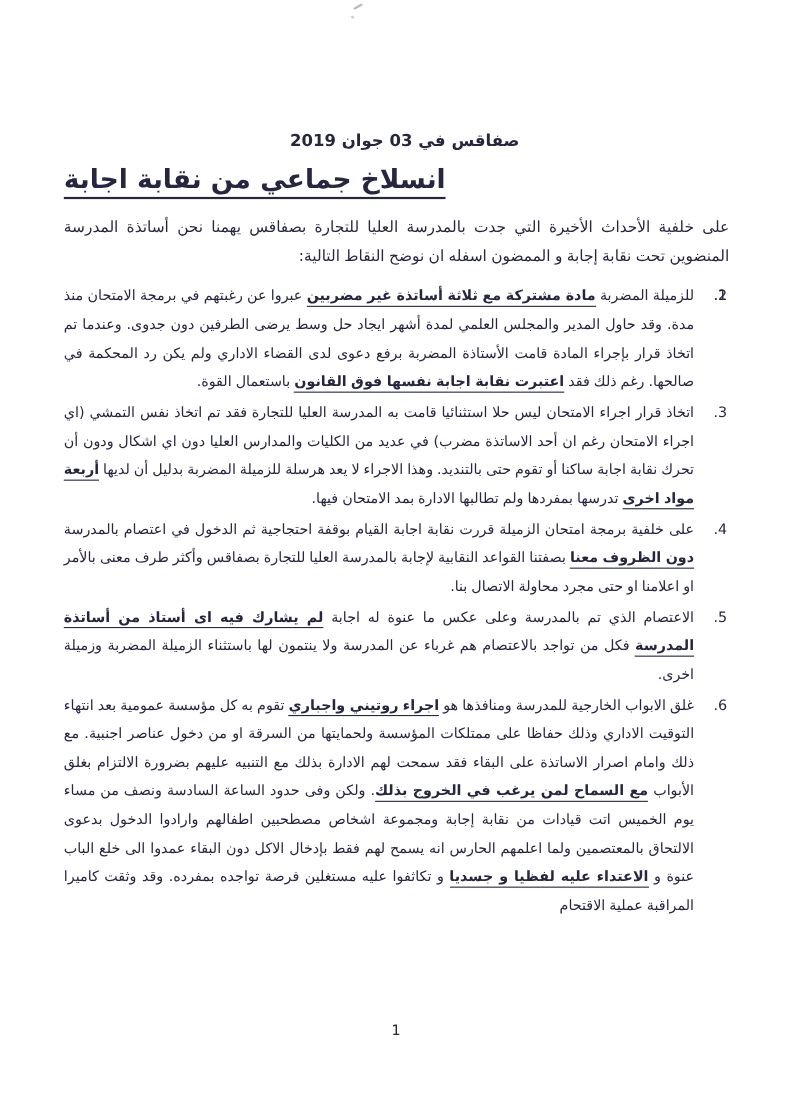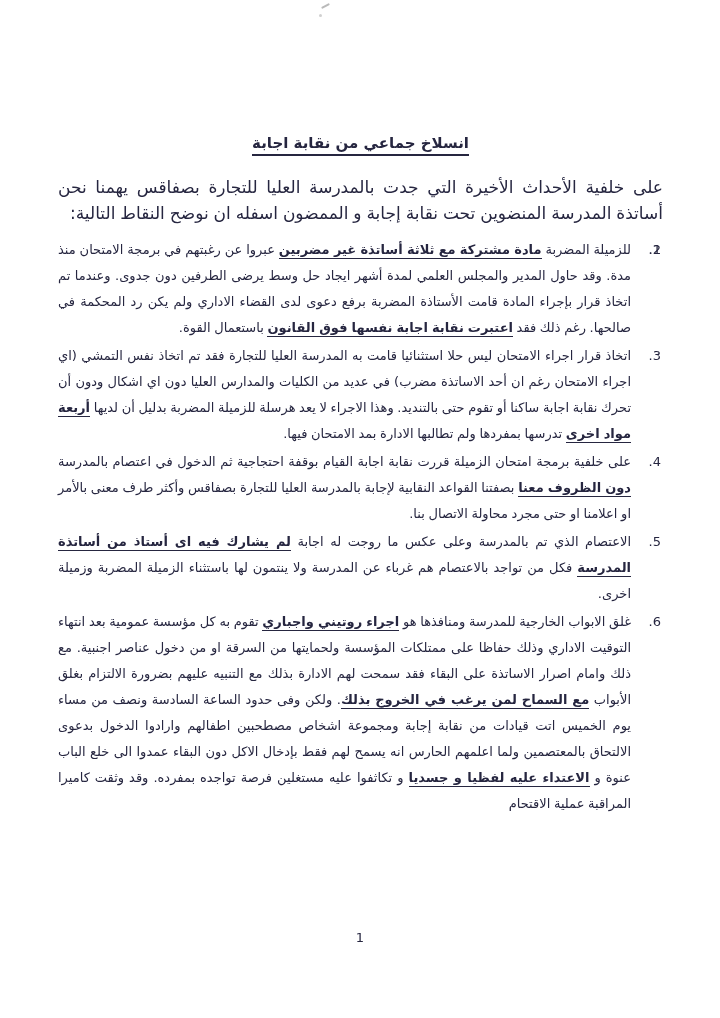--- a/index.html
+++ b/index.html
@@ -35,32 +35,32 @@
   .title{
     margin:16px 0 0 0;
     text-align:center;
     font-size:27px;
     line-height:34px;
     font-weight:bold;
     letter-spacing:0;
   }
   .subtitle{
     margin:9px 0 0 0;
-    text-align:center;
-    font-size:15px;
+    text-align:left;
+    font-size:24px;
     line-height:32px;
     font-weight:bold;
   }
   .subtitle .u-wrap{
     border-bottom:2px solid var(--ink,#262640);
     padding-bottom:2px;
   }
   .intro{
     margin:15px 0 0 0;
-    font-size:17px;
+    font-size:14px;
     line-height:26px;
     text-align:justify;
     text-align-last:right;
     word-spacing:-0.5px;
   }
   .items{
     margin:11px 0 0 0;
   }
   .item{
     position:relative;
@@ -92,29 +92,30 @@
     letter-spacing:0;
   }
 </style>
 </head>
 <body style="--ink: #262640; background: rgb(255, 255, 255);">
 
 <div class="page">
   <span class="artifact a1"></span>
   <span class="artifact a2"></span>
 
+  <div class="date">صفاقس في 03 جوان 2019</div>
 
 
   <h2 class="subtitle"><span class="u-wrap">انسلاخ جماعي من نقابة اجابة</span></h2>
 
   <p class="intro">على خلفية الأحداث الأخيرة التي جدت بالمدرسة العليا للتجارة بصفاقس يهمنا نحن أساتذة المدرسة المنضوين تحت نقابة إجابة و الممضون اسفله ان نوضح النقاط التالية:</p>
 
   <div class="items" id="items">
       <div class="item"><span class="num">1.</span></div>
       <div class="item"><span class="num">2.</span><span><span>للزميلة المضربة </span><span class="bu">مادة مشتركة مع ثلاثة أساتذة غير مضربين</span><span> عبروا عن رغبتهم في برمجة الامتحان منذ مدة. وقد حاول المدير والمجلس العلمي لمدة أشهر ايجاد حل وسط يرضى الطرفين دون جدوى. وعندما تم اتخاذ قرار بإجراء المادة قامت الأستاذة المضربة برفع دعوى لدى القضاء الاداري ولم يكن رد المحكمة في صالحها. رغم ذلك فقد </span><span class="bu">اعتبرت نقابة اجابة نفسها فوق القانون</span><span> باستعمال القوة.</span></span></div>
       <div class="item"><span class="num">3.</span><span><span>اتخاذ قرار اجراء الامتحان ليس حلا استثنائيا قامت به المدرسة العليا للتجارة فقد تم اتخاذ نفس التمشي (اي اجراء الامتحان رغم ان أحد الاساتذة مضرب) في عديد من الكليات والمدارس العليا دون اي اشكال ودون أن تحرك نقابة اجابة ساكنا أو تقوم حتى بالتنديد. وهذا الاجراء لا يعد هرسلة للزميلة المضربة بدليل أن لديها </span><span class="bu">أربعة مواد اخرى</span><span> تدرسها بمفردها ولم تطالبها الادارة بمد الامتحان فيها.</span></span></div>
       <div class="item"><span class="num">4.</span><span><span>على خلفية برمجة امتحان الزميلة قررت نقابة اجابة القيام بوقفة احتجاجية ثم الدخول في اعتصام بالمدرسة </span><span class="bu">دون الظروف معنا</span><span> بصفتنا القواعد النقابية لإجابة بالمدرسة العليا للتجارة بصفاقس وأكثر طرف معنى بالأمر او اعلامنا او حتى مجرد محاولة الاتصال بنا.</span></span></div>
-      <div class="item"><span class="num">5.</span><span><span>الاعتصام الذي تم بالمدرسة وعلى عكس ما روجت له اجابة </span><span class="bu">لم يشارك فيه اى أستاذ من أساتذة المدرسة</span><span> فكل من تواجد بالاعتصام هم غرباء عن المدرسة ولا ينتمون لها باستثناء الزميلة المضربة وزميلة اخرى.</span></span></div>
+      <div class="item"><span class="num">5.</span><span><span>الاعتصام الذي تم بالمدرسة وعلى عكس ما عنوة له اجابة </span><span class="bu">لم يشارك فيه اى أستاذ من أساتذة المدرسة</span><span> فكل من تواجد بالاعتصام هم غرباء عن المدرسة ولا ينتمون لها باستثناء الزميلة المضربة وزميلة اخرى.</span></span></div>
       <div class="item"><span class="num">6.</span><span><span>غلق الابواب الخارجية للمدرسة ومنافذها هو </span><span class="bu">اجراء روتيني واجباري</span><span> تقوم به كل مؤسسة عمومية بعد انتهاء التوقيت الاداري وذلك حفاظا على ممتلكات المؤسسة ولحمايتها من السرقة او من دخول عناصر اجنبية. مع ذلك وامام اصرار الاساتذة على البقاء فقد سمحت لهم الادارة بذلك مع التنبيه عليهم بضرورة الالتزام بغلق الأبواب </span><span class="bu">مع السماح لمن يرغب في الخروج بذلك</span><span>. ولكن وفى حدود الساعة السادسة ونصف من مساء يوم الخميس اتت قيادات من نقابة إجابة ومجموعة اشخاص مصطحبين اطفالهم وارادوا الدخول بدعوى الالتحاق بالمعتصمين ولما اعلمهم الحارس انه يسمح لهم فقط بإدخال الاكل دون البقاء عمدوا الى خلع الباب عنوة و </span><span class="bu">الاعتداء عليه لفظيا و جسديا</span><span> و تكاثفوا عليه مستغلين فرصة تواجده بمفرده.  وقد وثقت كاميرا المراقبة عملية الاقتحام</span></span></div>
     </div>
 
   <div class="pageno">1</div>
 </div>
 
 </body></html>

